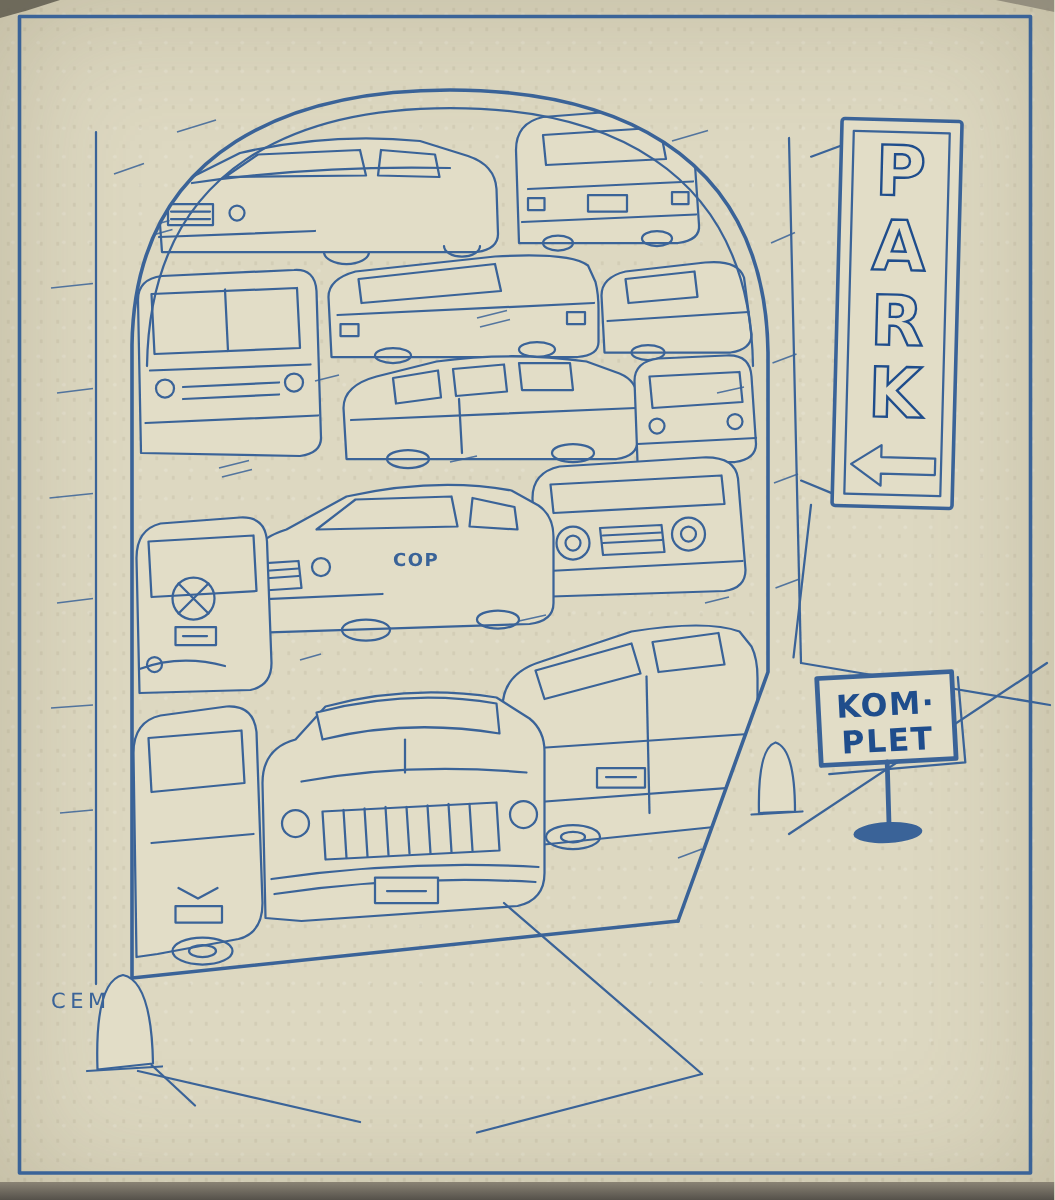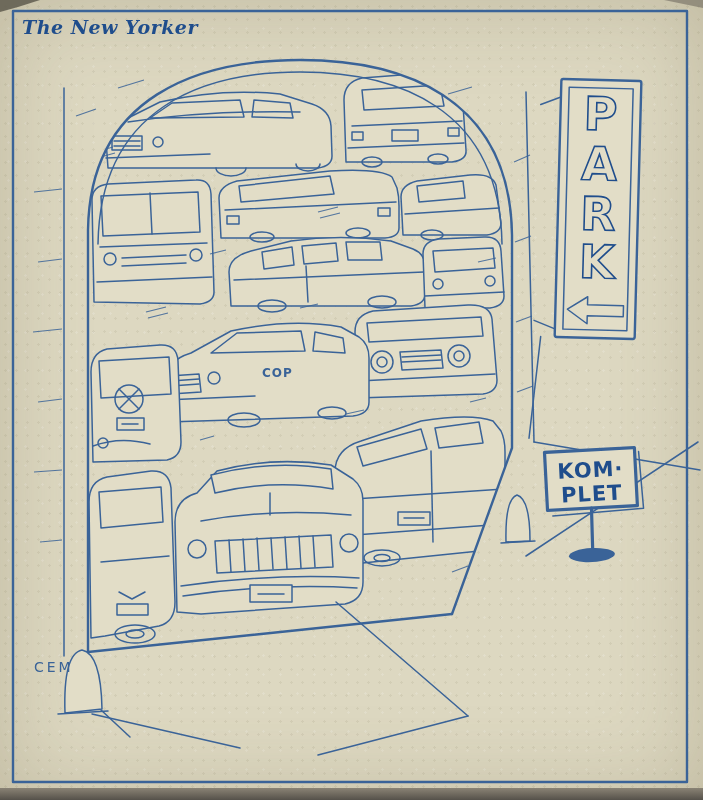--- a/index.html
+++ b/index.html
@@ -30,21 +30,20 @@
   .hatch{stroke:var(--ink,#3a6398);stroke-width:1.1;fill:none;opacity:.85;}
   .sign-letter{font:bold 46px "DejaVu Sans",sans-serif;fill:none;stroke:var(--ink_dark,#1f4d8c);stroke-width:1.6;}
   .komplet-text{font:bold 21px "DejaVu Sans",sans-serif;fill:var(--ink_dark,#1f4d8c);letter-spacing:1px;}
   .car-label{font:bold 12px "DejaVu Sans",sans-serif;fill:var(--ink,#3a6398);letter-spacing:1px;}
   .signature{font:14px "DejaVu Sans",sans-serif;fill:var(--ink,#3a6398);letter-spacing:3px;}
 </style>
 </head>
 <body>
 
 <div class="page">
-  <div class="title">The New Yorker</div>
 
   <svg width="703" height="800" viewBox="0 0 703 800">
     <defs>
       <clipPath id="arch-clip">
         <path d="M88,652 L88,230 C90,95 200,60 300,60 C400,60 510,95 512,235 L512,448 L452,614 Z"></path>
       </clipPath>
     </defs>
 
     <path d="M0,0 L40,0 L18,7 L0,12 Z" fill="#5e5a4e" opacity=".85"></path>
     <path d="M664,0 L703,0 L703,8 Z" fill="#7d786b" opacity=".7"></path>

